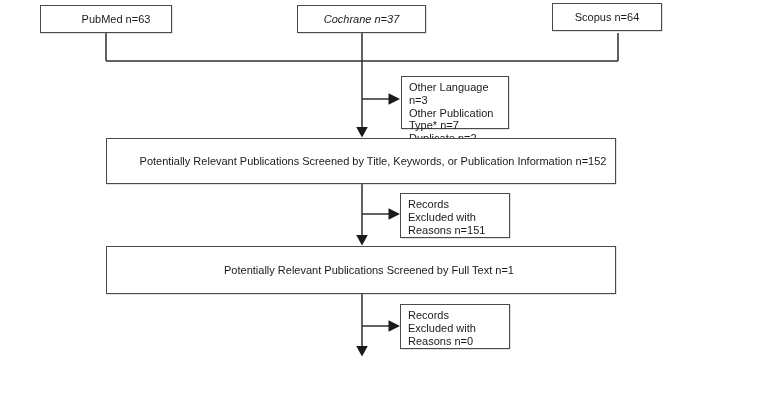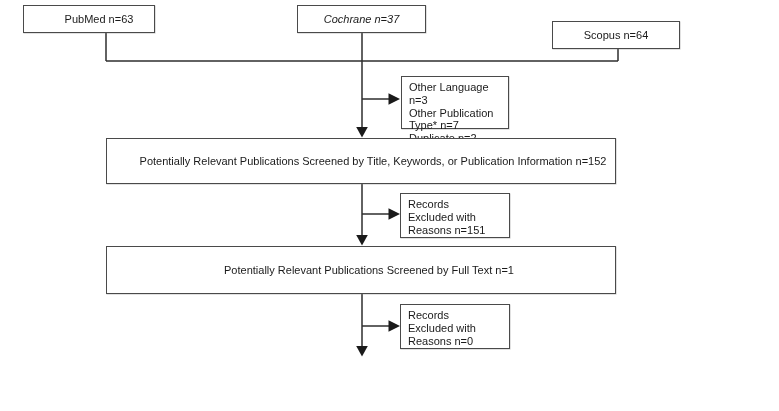--- a/index.html
+++ b/index.html
@@ -72,23 +72,23 @@
     <g fill="#1a1a1a" stroke="none">
       <polygon points="356.2,127 367.8,127 362,137.5"></polygon>
       <polygon points="356.2,235 367.8,235 362,245.5"></polygon>
       <polygon points="356.2,346 367.8,346 362,356.5"></polygon>
       <polygon points="388.5,93.3 388.5,104.7 400,99"></polygon>
       <polygon points="388.5,208.3 388.5,219.7 400,214"></polygon>
       <polygon points="388.5,320.3 388.5,331.7 400,326"></polygon>
     </g>
   </svg>
 
-  <div class="box center" style="left:23px;  top:5px; width:132px; height:28px;padding-left:28px;">PubMed n=63</div>
+  <div class="box center" style="left:40px;  top:5px; width:132px; height:28px;padding-left:28px;">PubMed n=63</div>
   <div class="box center" style="left:297px; top:5px; width:129px; height:28px;font-style:italic;">Cochrane n=37</div>
-  <div class="box center" style="left:552px; top:21px; width:128px; height:28px;">Scopus n=64</div>
+  <div class="box center" style="left:552px; top:3px; width:110px; height:28px;">Scopus n=64</div>
 
   <div class="box side" style="left:401px; top:76px;  width:108px; height:53px;">Other Language
 n=3
 Other Publication
 Type* n=7
 Duplicate n=2</div>
   <div class="box side" style="left:400px; top:193px; width:110px; height:45px;">Records
 Excluded with
 Reasons n=151</div>
   <div class="box side" style="left:400px; top:304px; width:110px; height:45px;">Records

